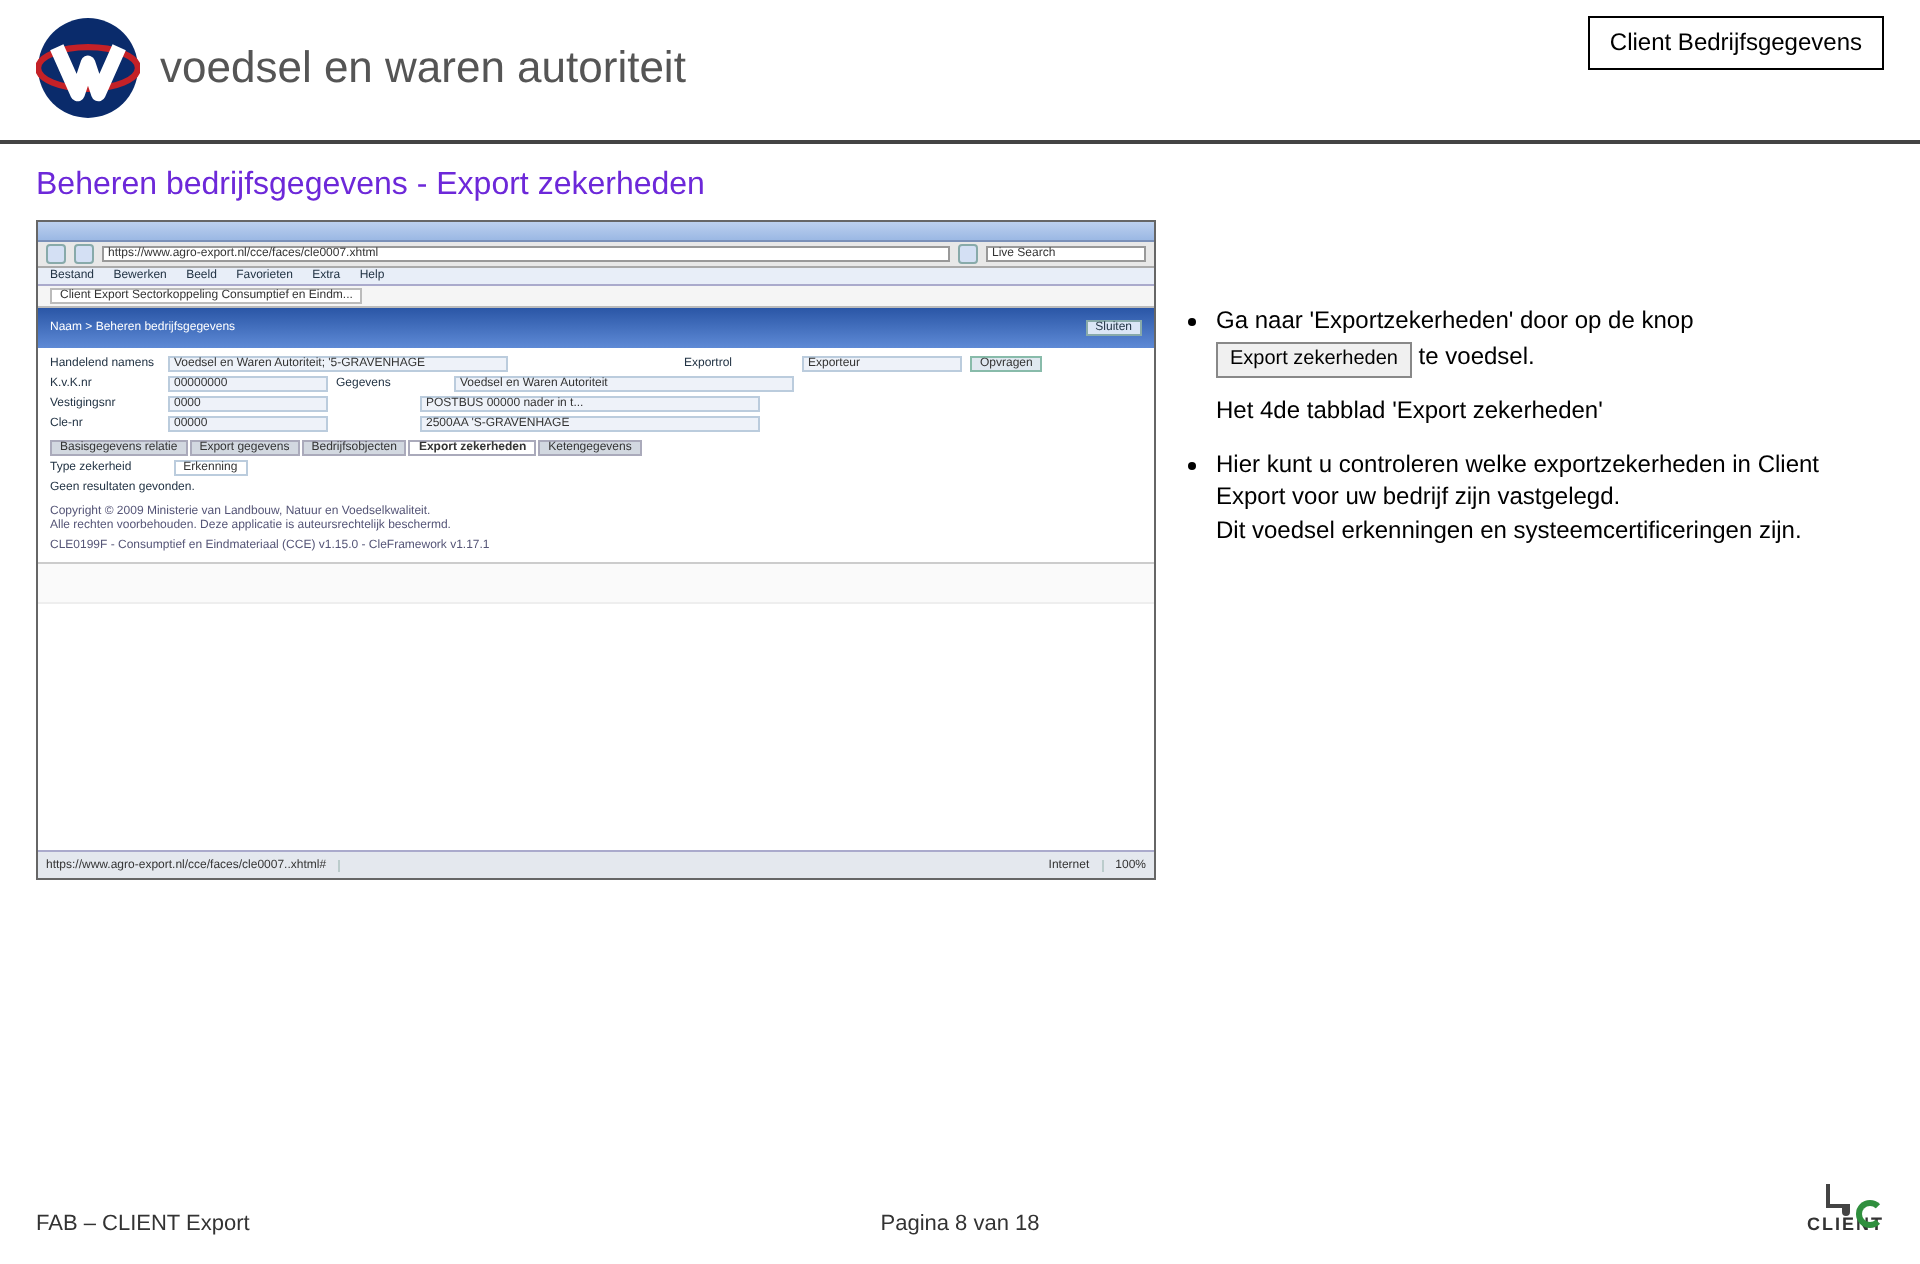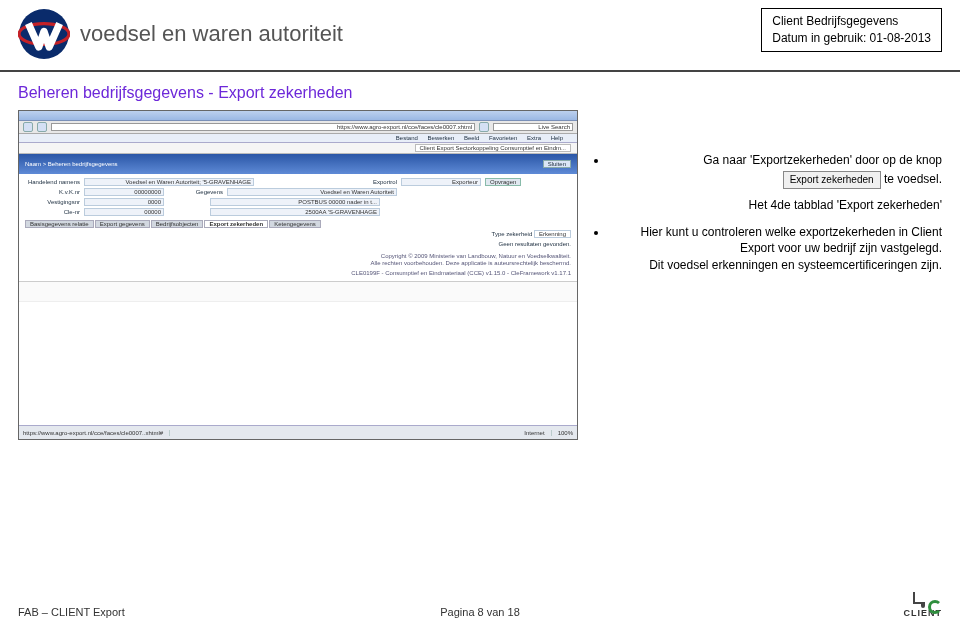--- a/index.html
+++ b/index.html
@@ -46,21 +46,20 @@
     margin: 12px 18px 8px 18px;
     font-size: 16px;
     color: #6d28d9;
     font-weight: normal;
   }
   .main-row {
     display: flex;
     padding: 0 18px;
     gap: 14px;
     align-items: flex-start;
-    text-align: right;
   }
   .screenshot-box {
     width: 560px;
     height: 330px;
     border: 1px solid #666;
     background: #fafafa;
     font-size: 6px;
     color: #333;
     overflow: hidden;
     position: relative;
@@ -175,21 +174,20 @@
   <div class="logo-block">
     <svg class="logo" viewBox="0 0 100 100">
       <circle cx="50" cy="50" r="48" fill="#0a2b6b"></circle>
       <ellipse cx="50" cy="50" rx="48" ry="20" fill="none" stroke="#c42127" stroke-width="6"></ellipse>
       <path d="M20 30 L40 75 L50 45 L60 75 L80 30" fill="none" stroke="#fff" stroke-width="14" stroke-linejoin="round"></path>
     </svg>
     <div class="org-name">voedsel en waren autoriteit</div>
   </div>
   <div class="meta-box">
     <div>Client Bedrijfsgegevens</div>
-    <div>Datum in gebruik: 01-08-2013</div>
   </div>
 </div>
 <hr class="hr1">
 
 <h3 class="section-title">Beheren bedrijfsgegevens - Export zekerheden</h3>
 
 <div class="main-row">
 
   <div class="screenshot-box">
     <div class="sbar-top"></div>

